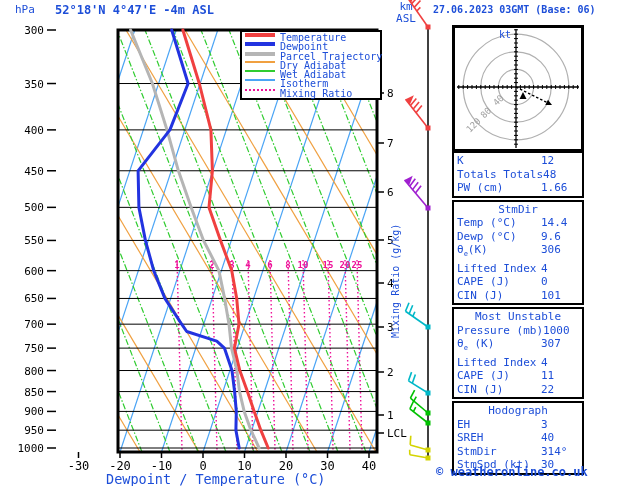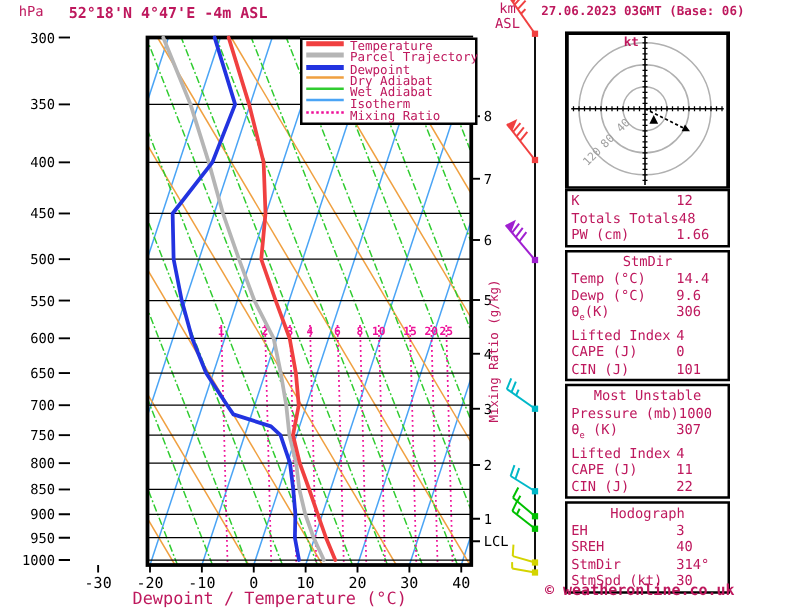--- a/index.html
+++ b/index.html
@@ -1,28 +1,28 @@
 <!DOCTYPE html>
 <html><head>
 <meta charset="utf-8">
 <style>
   html,body{margin:0;padding:0;background:#fff;}
   #app{position:relative;width:629px;height:486px;background:#fff;overflow:hidden;
-       font-family:"DejaVu Sans Mono",monospace;color:#be185d;}
+       font-family:"DejaVu Sans Mono",monospace;color:#1d4ed8;}
   .abs{position:absolute;}
   .hdr{font-weight:bold;font-size:12px;white-space:nowrap;}
   #hpa-label{left:15px;top:3px;font-size:11px;font-weight:normal;}
   #station-title{left:55px;top:3px;}
   #date-title{left:407px;top:4px;font-size:10px;margin-left:26px;}
   #km-unit{left:379px;top:1px;width:28px;text-align:center;font-size:11px;white-space:pre-line;line-height:12px;margin-left:13px;}
   #mix-label{left:390px;top:338px;transform:rotate(-90deg);transform-origin:0 0;
              font-size:10px;white-space:nowrap;}
   #x-axis-label{left:106px;top:471px;font-size:13.5px;white-space:nowrap;text-align:center;}
   #watermark{left:436px;top:465px;font-weight:bold;font-size:12px;white-space:nowrap;}
-  #kt-label{left:459px;top:29px;font-size:10px;font-weight:bold;padding-left:40px;}
+  #kt-label{left:459px;top:29px;font-size:10px;font-weight:normal;padding-left:40px;}
   svg{position:absolute;left:0;top:0;}
   #skewt{left:0;top:0;}
   #hodo{left:452px;top:25px;}
   text{font-family:"DejaVu Sans Mono",monospace;}
   .tick{font-size:11px;}
   .tick2{font-size:12px;}
   .mix{font-size:9px;font-weight:bold;}
   .ringlbl{font-size:9px;}
   #legend{position:absolute;left:240px;top:30px;width:135px;height:65px;background:#fff;
           border:2px solid #000;padding:1px 0 0 3px;z-index:5;}
@@ -274,26 +274,26 @@
         <rect x="425.5" y="455.5" width="5" height="5" fill="#d4d400"></rect>
       </g>
     </svg>
 
   <div id="legend">
       <div class="lrow">
         <span class="sw thick" style="border-top-color: rgb(240, 64, 64);"></span>
         <span class="llab">Temperature</span>
       </div>
       <div class="lrow">
+        <span class="sw thick" style="border-top-color: rgb(34, 51, 224);"></span>
+        <span class="llab">Dewpoint</span>
+      </div>
+      <div class="lrow">
         <span class="sw thick" style="border-top-color: rgb(181, 181, 181);"></span>
         <span class="llab">Parcel Trajectory</span>
-      </div>
-      <div class="lrow">
-        <span class="sw thick" style="border-top-color: rgb(34, 51, 224);"></span>
-        <span class="llab">Dewpoint</span>
       </div>
       <div class="lrow">
         <span class="sw thin" style="border-top-color: rgb(240, 160, 64);"></span>
         <span class="llab">Dry Adiabat</span>
       </div>
       <div class="lrow">
         <span class="sw thin" style="border-top-color: rgb(48, 204, 48);"></span>
         <span class="llab">Wet Adiabat</span>
       </div>
       <div class="lrow">

